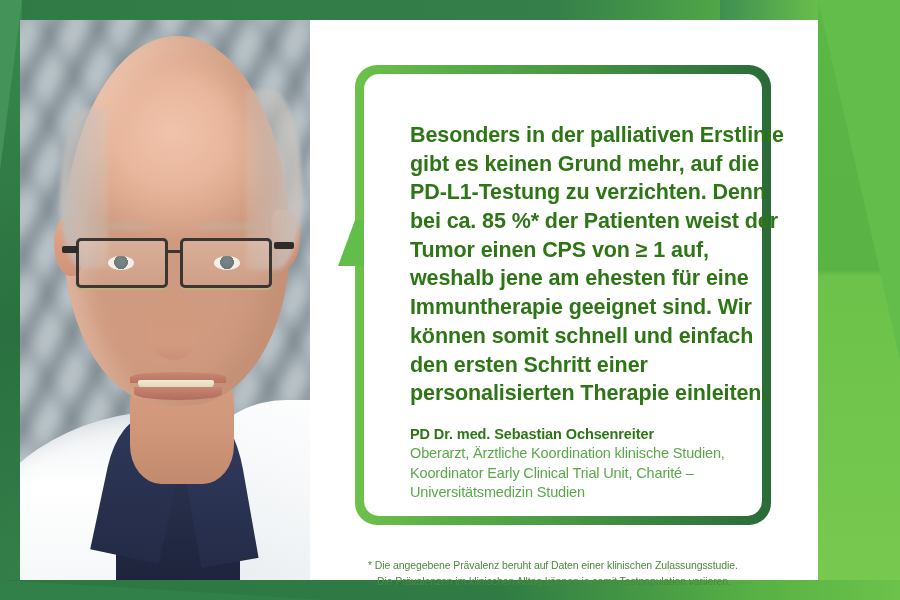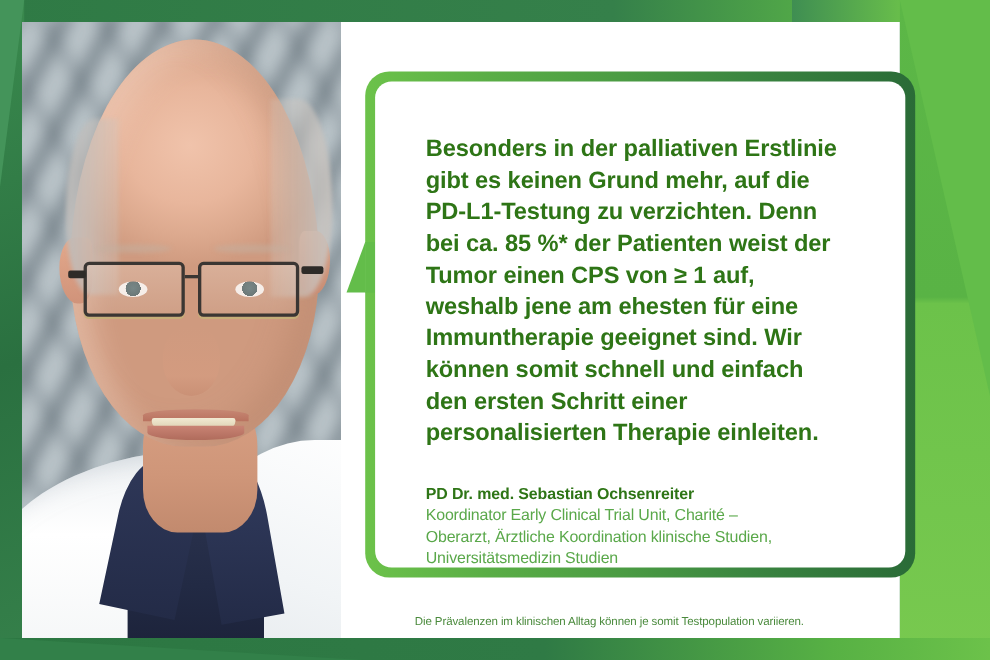--- a/index.html
+++ b/index.html
@@ -295,22 +295,22 @@
     position: absolute;
     left: 4px; top: 15px;
     width: 88px; height: 13px;
     background: linear-gradient(180deg, #c98374 0%, #b06c5c 100%);
     border-radius: 0 0 50% 50%;
   }
 
   
   #bubble {
     position: absolute;
-    left: 312px; top: 45px;
-    width: 500px; height: 460px;
+    left: 335px; top: 45px;
+    width: 416px; height: 460px;
   }
   .bubble-border {
     position: absolute;
     inset: 0;
     border-radius: 22px;
     background: linear-gradient(90deg, #6cc24a 0%, #5aae46 22%, #4b9c43 46%, #3a8540 70%, #2a6b37 100%);
   }
   .bubble-inner {
     position: absolute;
     left: 9px; top: 9px; right: 9px; bottom: 9px;
@@ -339,21 +339,21 @@
     width: 378px;
   }
   #quote {
     font-size: 21.5px;
     line-height: 1.335;
     font-weight: bold;
     color: #2e7516;
     letter-spacing: -0.1px;
   }
   #attribution {
-    margin-top: 32px;
+    margin-top: 16px;
   }
   #attr-name {
     font-size: 14.5px;
     font-weight: bold;
     color: #2e7516;
     line-height: 1.42;
     letter-spacing: -0.1px;
   }
   #attr-role {
     font-size: 14.5px;
@@ -428,25 +428,26 @@
     <div class="bubble-tail"></div>
     <div class="bubble-tail-mask"></div>
     <div class="bubble-inner"></div>
 
     <div class="bubble-content">
       <blockquote id="quote">Besonders in der palliativen Erstlinie gibt es keinen Grund mehr, auf die PD-L1-Testung zu verzichten. Denn bei ca. 85 %* der Patienten weist der Tumor einen CPS von ≥ 1 auf, weshalb jene am ehesten für eine Immuntherapie geeignet sind. Wir können somit schnell und einfach den ersten Schritt einer personalisierten Therapie einleiten.</blockquote>
 
       <div id="attribution">
         <div id="attr-name">PD Dr. med. Sebastian Ochsenreiter</div>
         <div id="attr-role">
+          <div>Oberarzt, Ärztliche Koordination klinische Studien,</div>
           <div>Koordinator Early Clinical Trial Unit, Charité –</div>
-          <div>Oberarzt, Ärztliche Koordination klinische Studien,</div>
           <div>Universitätsmedizin Studien</div>
         </div>
       </div>
     </div>
   </div>
 
   <div id="footnote">
+    <div class="fn-line1">* Die angegebene Prävalenz beruht auf Daten einer klinischen Zulassungsstudie.</div>
     <div class="fn-line2">Die Prävalenzen im klinischen Alltag können je somit Testpopulation variieren.</div>
   </div>
 
 </div>
 
 </body></html>

